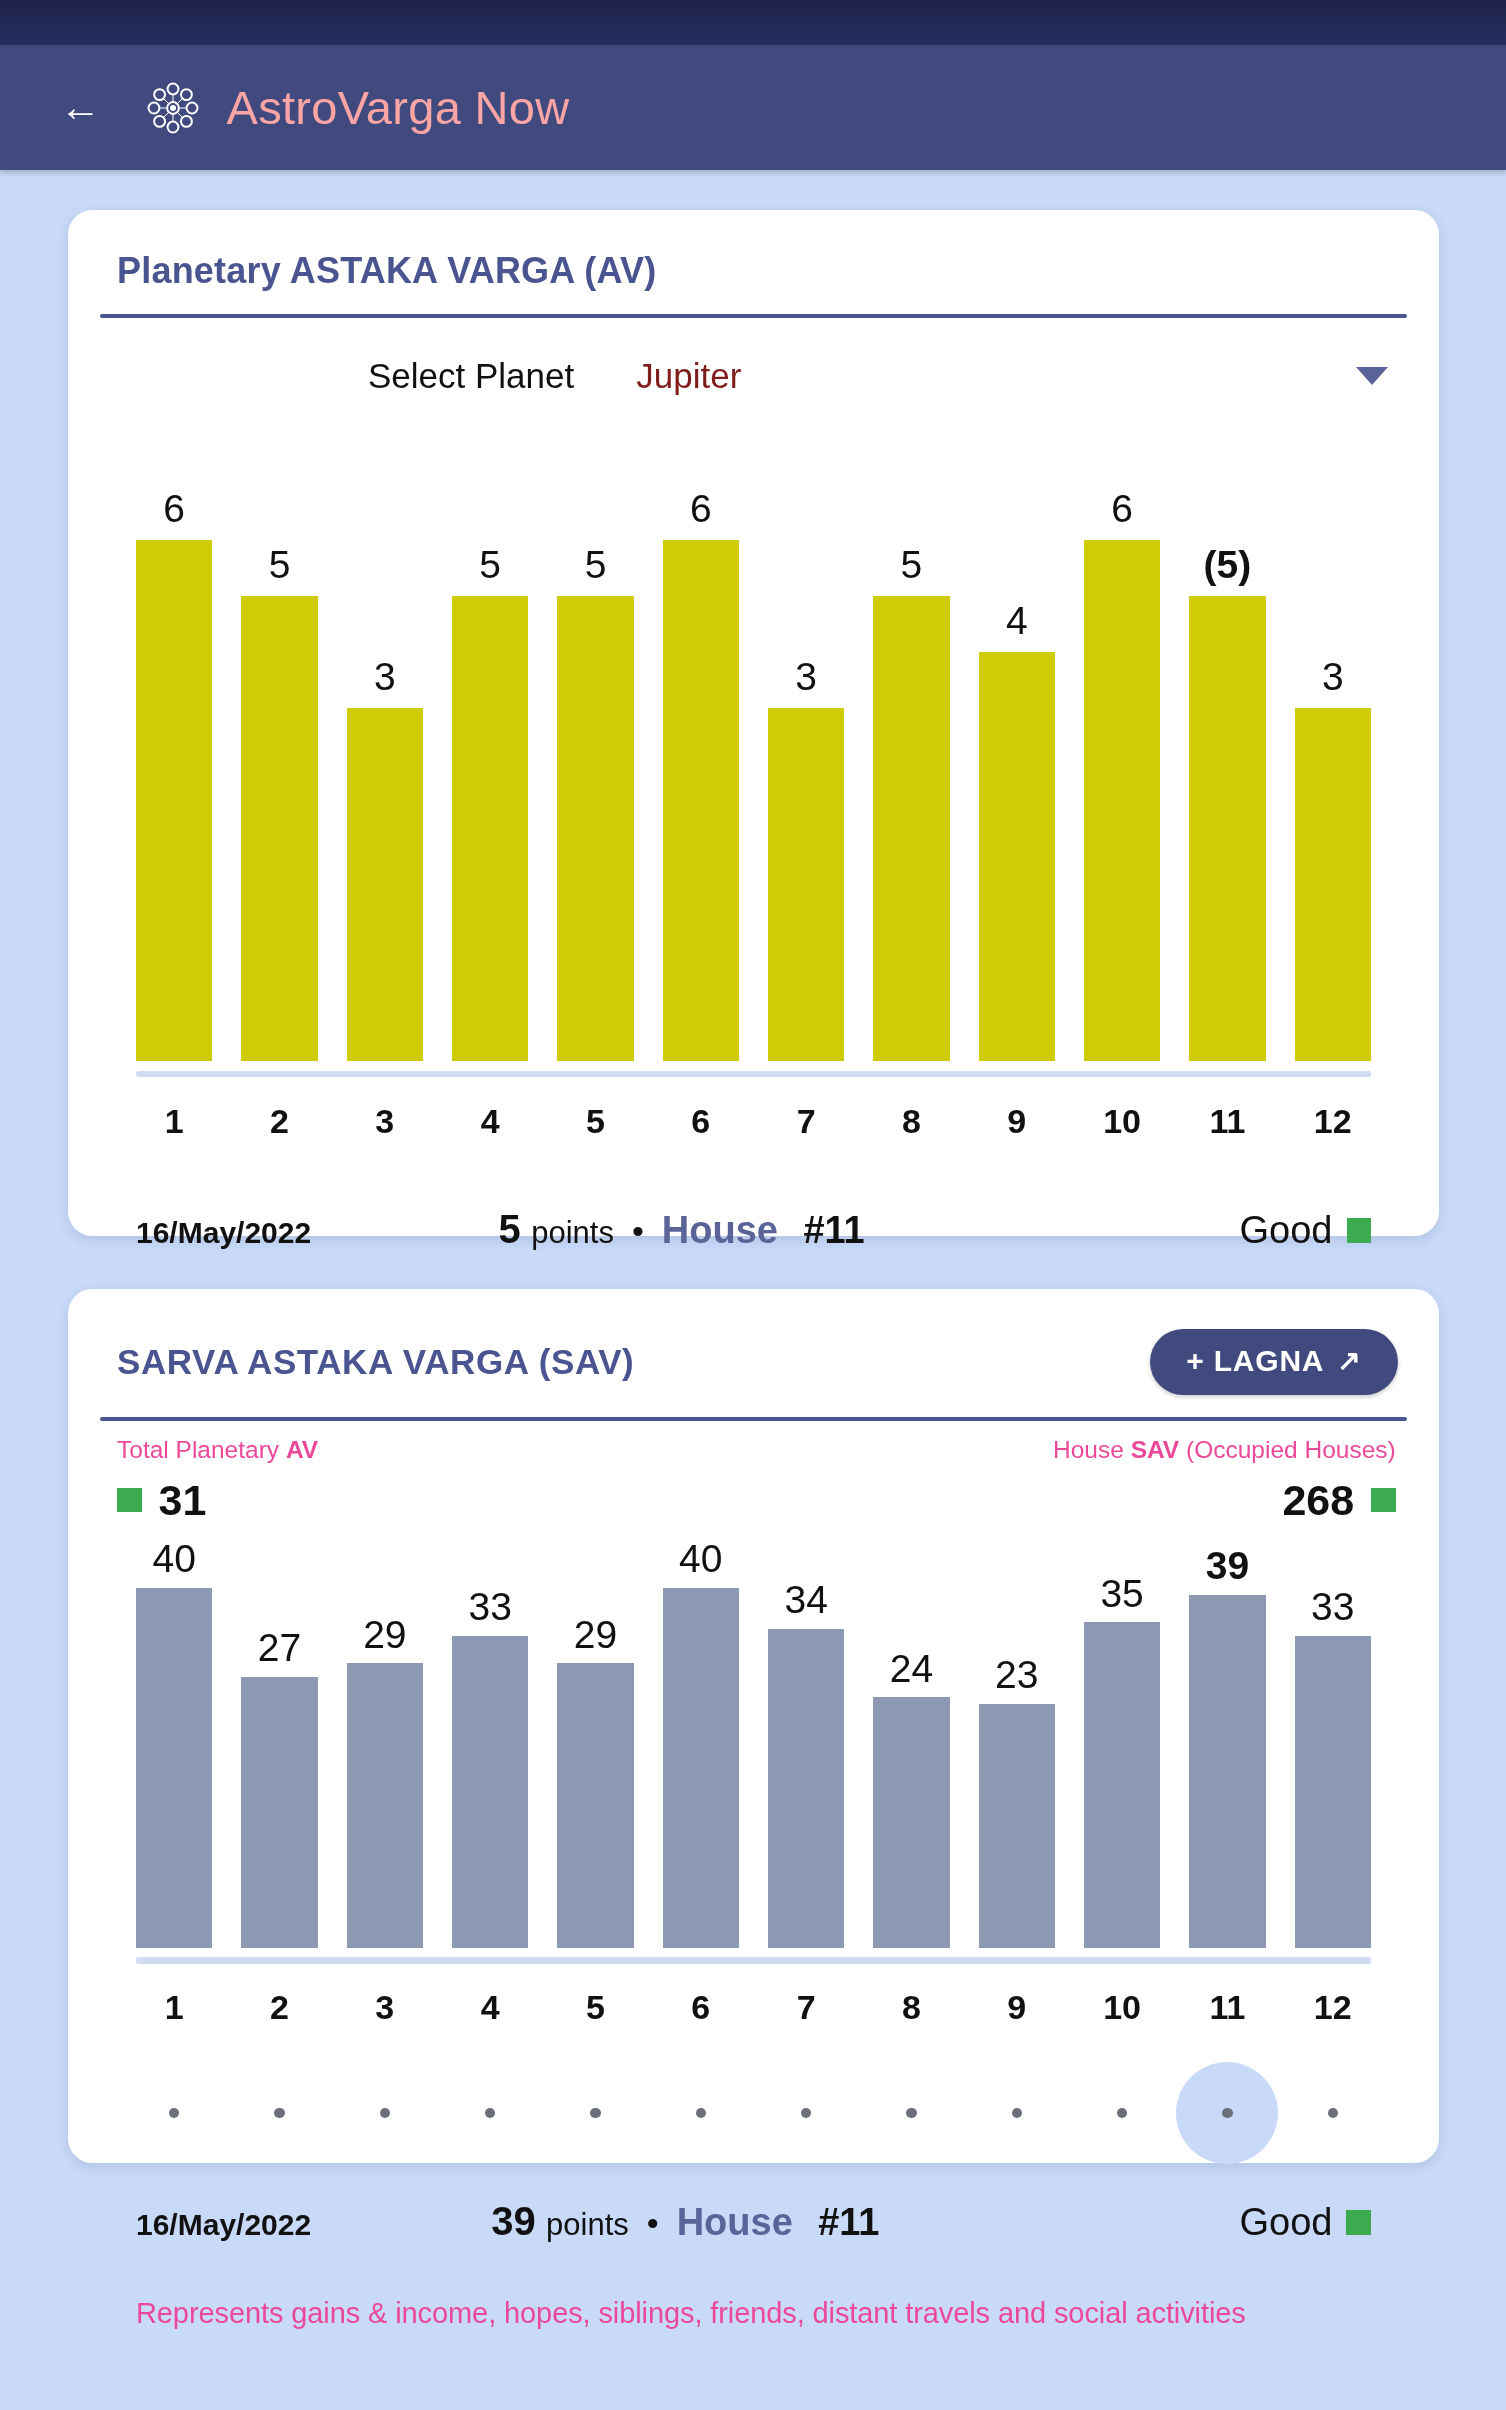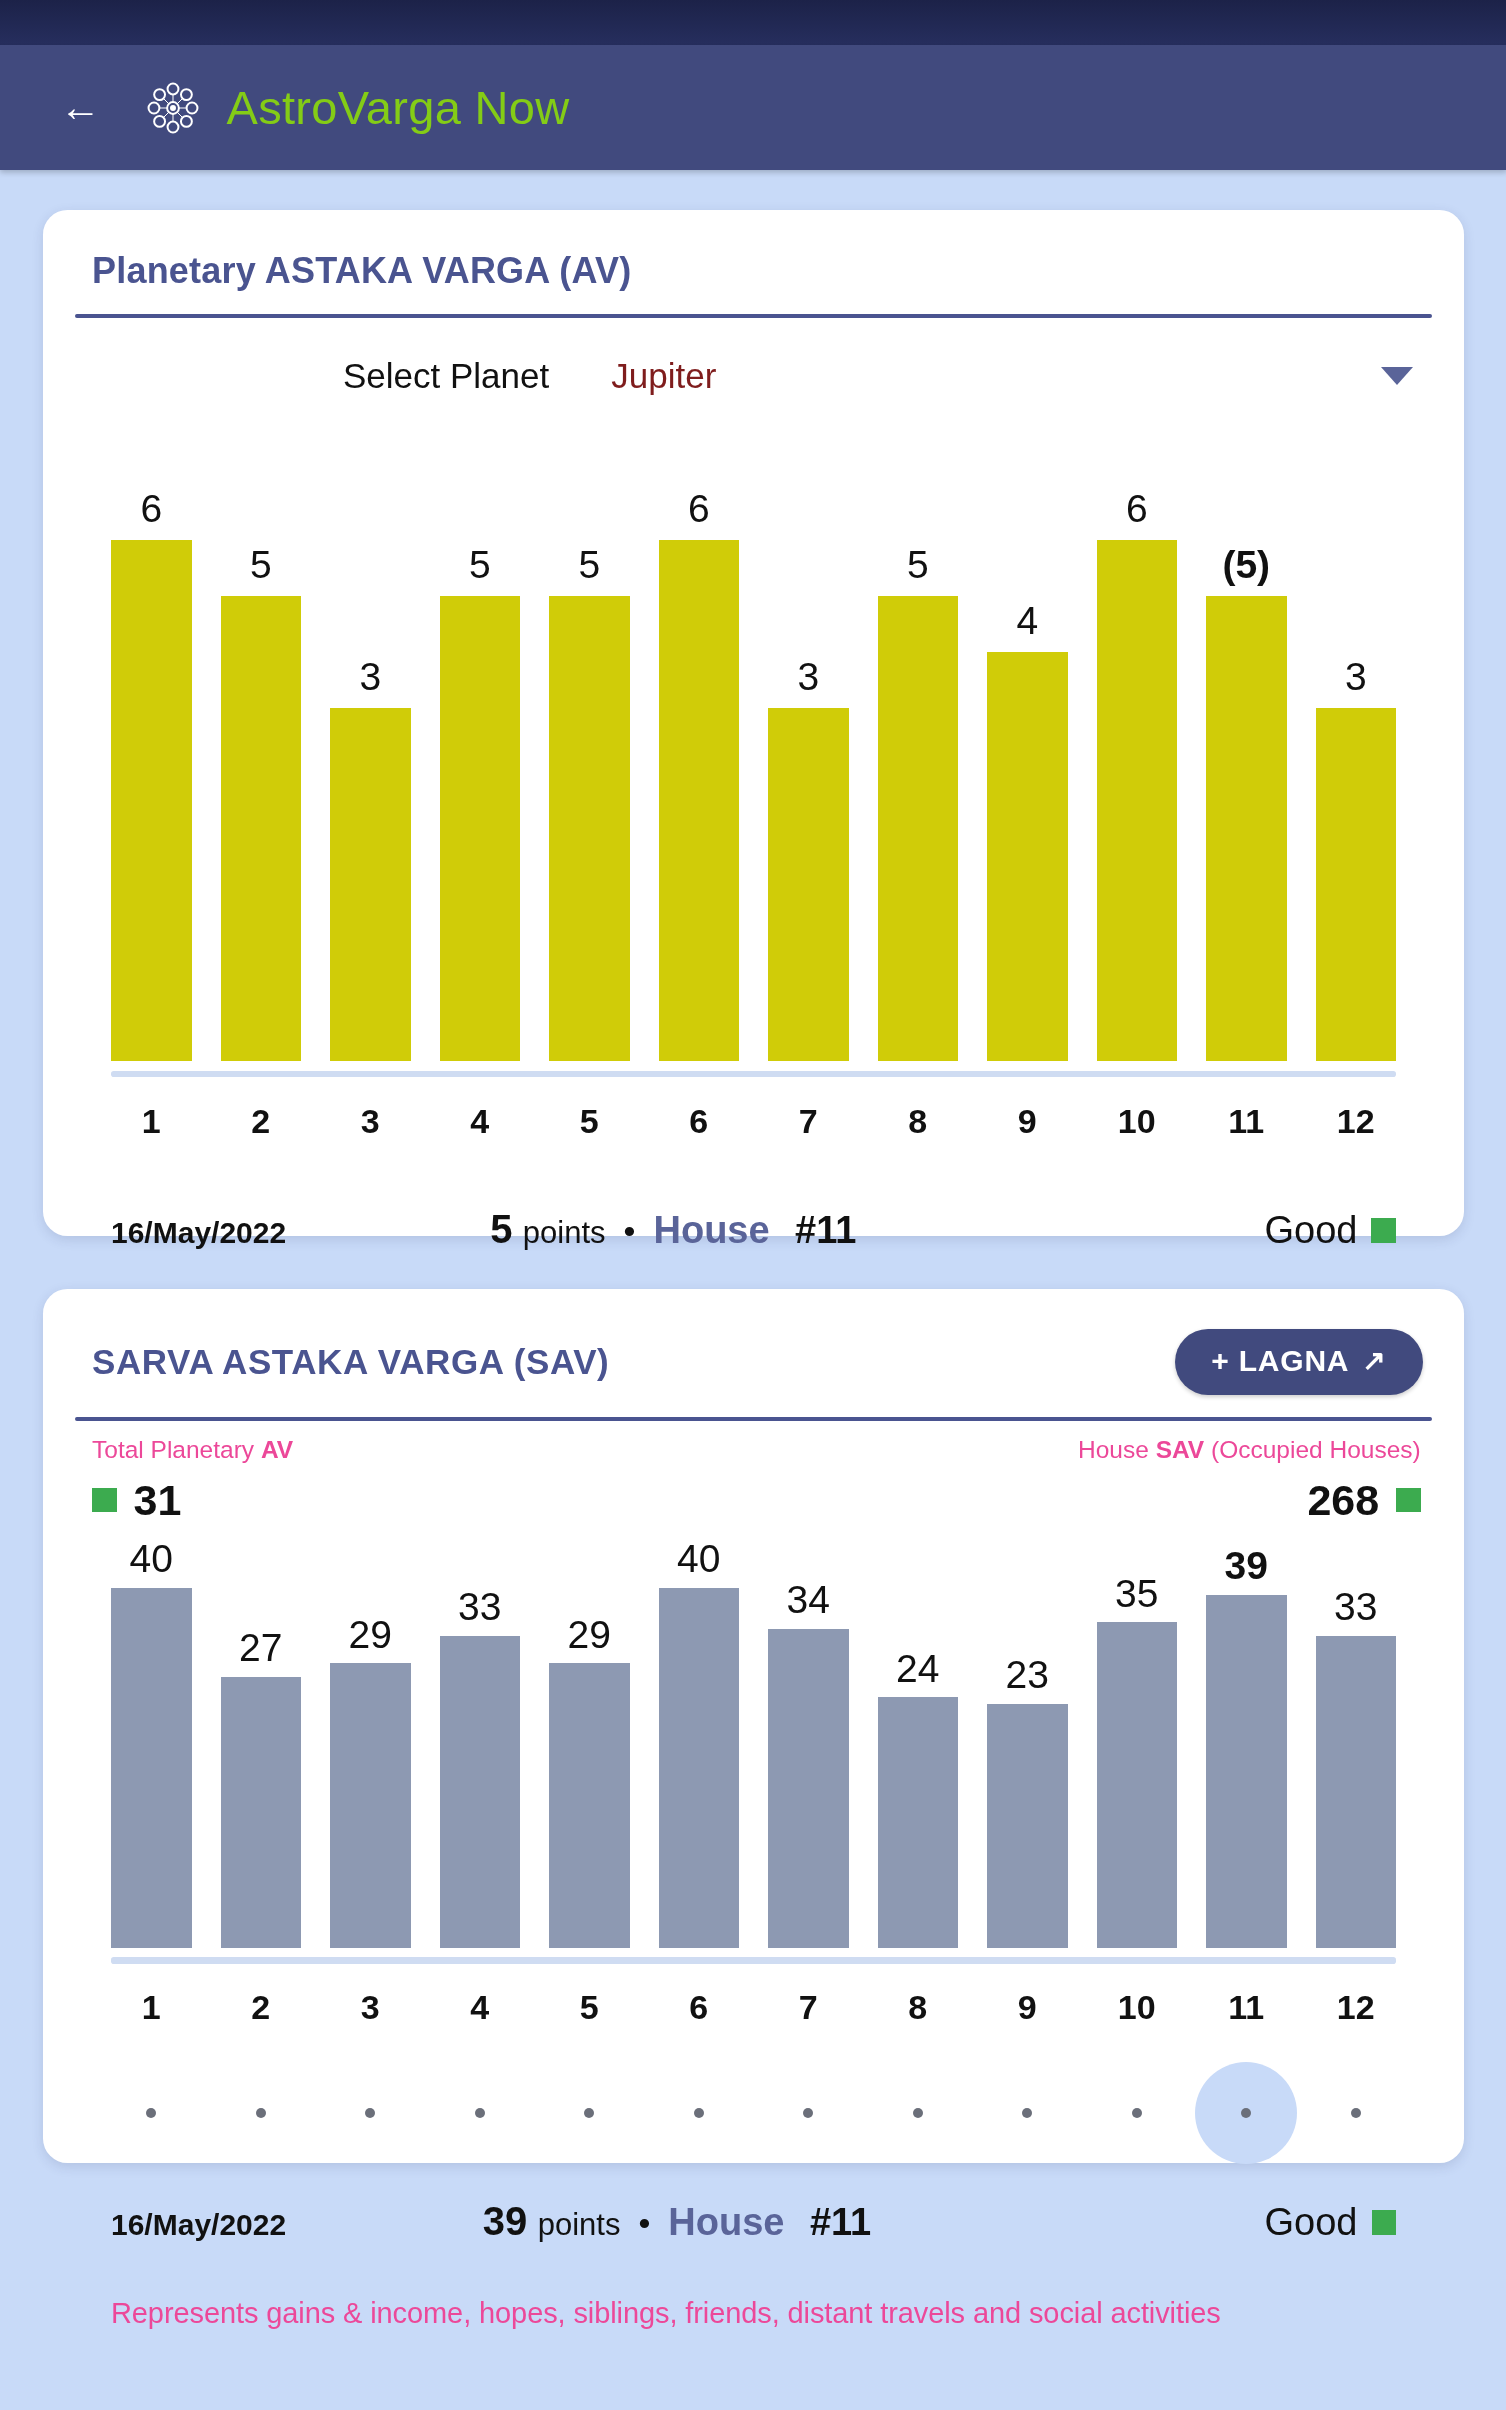--- a/index.html
+++ b/index.html
@@ -27,27 +27,27 @@
   }
   .back-arrow {
     width: 51px; height: 51px;
     display: flex; align-items: center; justify-content: center;
     color: #ffffff; font-size: 41px; line-height: 1;
     cursor: pointer;
   }
   .app-logo { margin-left: 38px; width: 58px; height: 58px; display:block; }
   .app-title {
     margin-left: 24.5px;
-    color: #84cc16;
+    color: #fca5a5;
     font-size: 47px;
     letter-spacing: 0.3px;
   }
 
   
-  .page { padding: 0 43px; }
+  .page { padding: 0 68px; }
   .card {
     background: #ffffff;
     border-radius: 24.5px;
     box-shadow: 0 3.8px 11.3px rgba(40,50,90,.13);
     padding: 0 32px;
     position: relative;
   }
   #av-card { margin-top: 40px; height: 1026px; }
   #sav-card { margin-top: 53px; height: 874px; }
 

